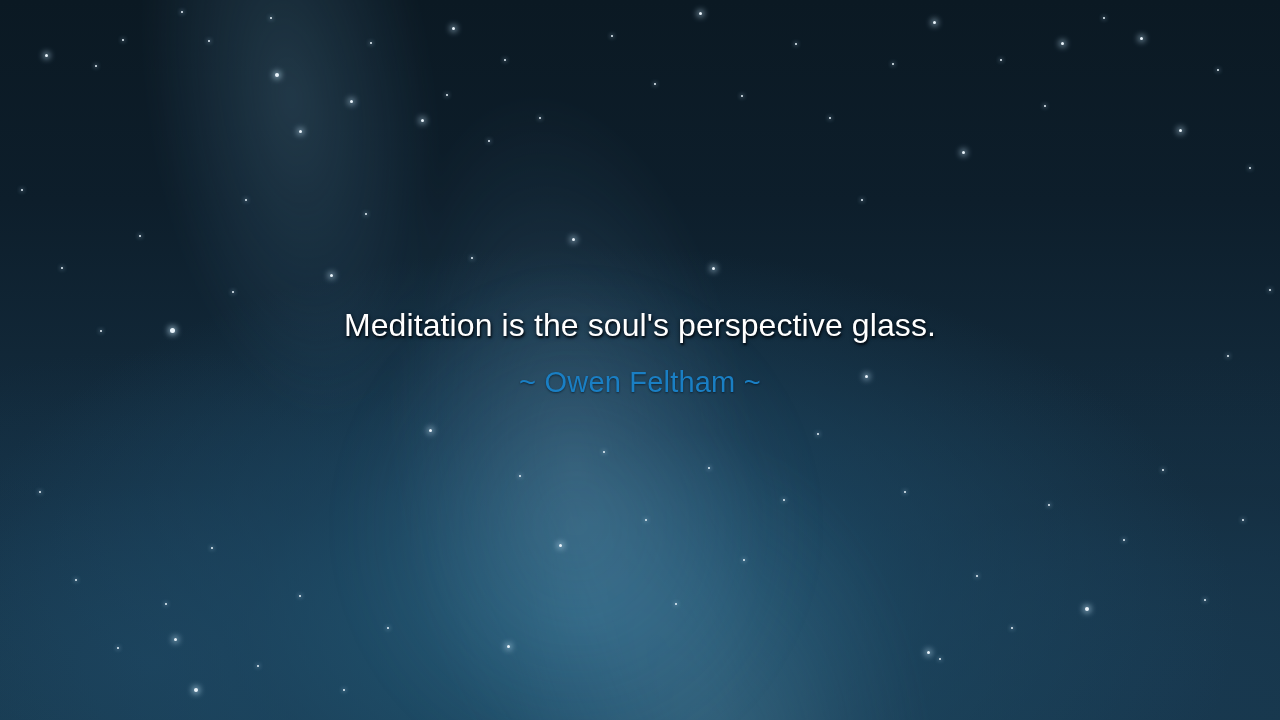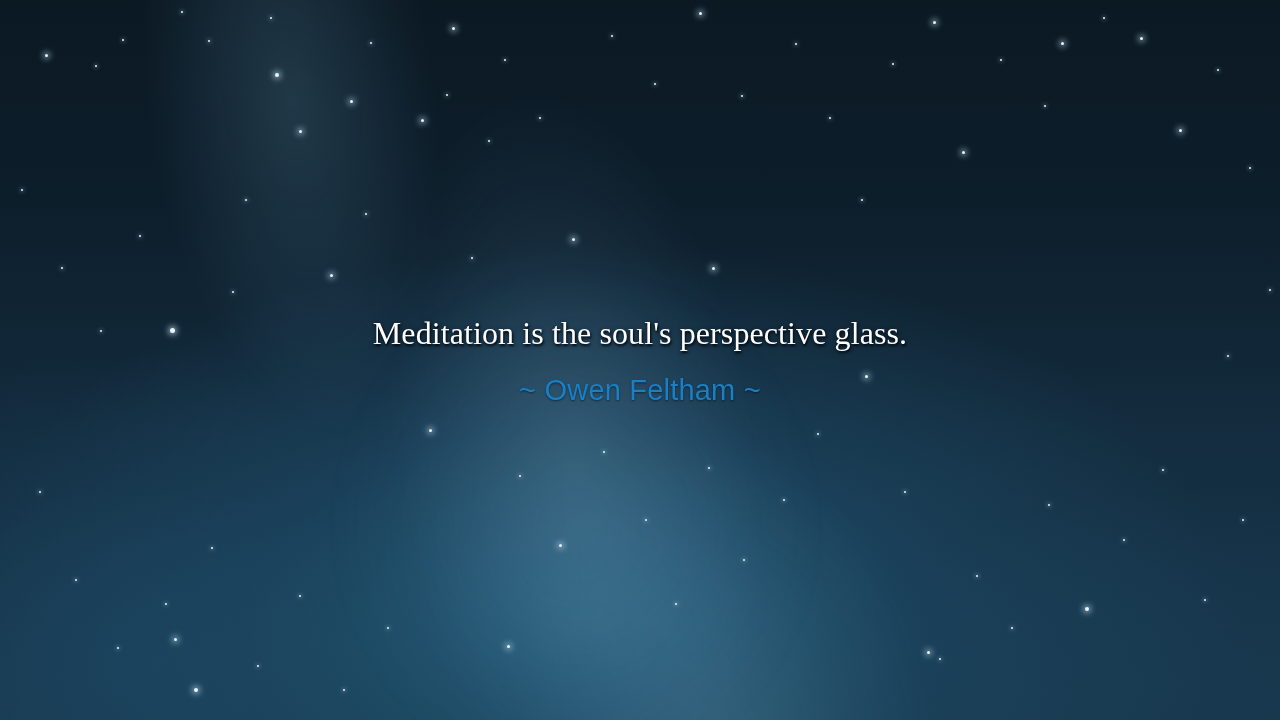--- a/index.html
+++ b/index.html
@@ -106,29 +106,28 @@
 
   
   .quote-block {
     position: absolute;
     left: 0;
     right: 0;
     top: 305px;
     text-align: center;
   }
   .quote-text {
-    margin: 8px;
+    margin: 0;
     font-size: 32px;
     line-height: 1.28;
     color: #ffffff;
     letter-spacing: 0.1px;
     text-shadow:
       1px 2px 2px rgba(4,12,20,0.9),
       0 1px 4px rgba(5,14,22,0.75);
-    font-family: Liberation Serif, serif;
   }
   .quote-author {
     margin: 18px 0 8px 0;
     font-size: 29px;
     line-height: 1.25;
     color: #1a7fc4;
     letter-spacing: 0.2px;
     text-shadow: 0 1px 2px rgba(4,12,20,0.55);
   }
 </style>

